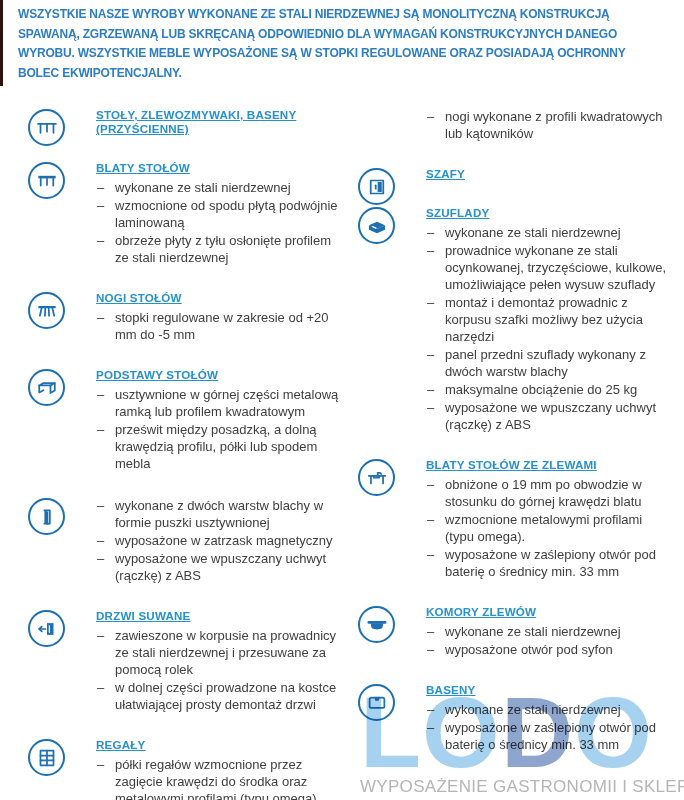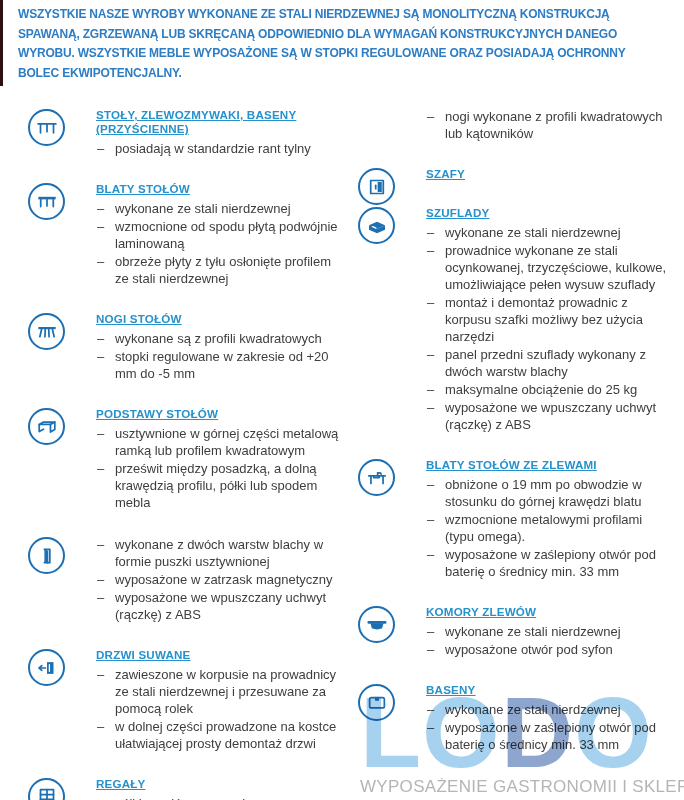--- a/index.html
+++ b/index.html
@@ -60,23 +60,20 @@
     <div class="col" id="col-left">
         <div class="section">
           <span class="icon-circle">
             <svg viewBox="0 0 24 24">
               <path d="M3.8 8.2h16.4" class="s"></path>
               <path d="M6 8.2v8.2M12 8.2v7.2M18 8.2v8.2" class="s"></path>
             </svg>
           </span>
           <div class="content">
             <h3 class="sec-title">STOŁY, ZLEWOZMYWAKI, BASENY (PRZYŚCIENNE)</h3>
-            <ul class="bullets">
-              <li>posiadają w standardzie rant tylny</li>
-            </ul>
           </div>
         </div>
         <div class="section">
           <span class="icon-circle">
             <svg viewBox="0 0 24 24">
               <rect x="4" y="7.2" width="16" height="2.4" class="f"></rect>
               <path d="M6.2 9.6v6.6M12 9.6v6M17.8 9.6v6.6" class="s"></path>
             </svg>
           </span>
           <div class="content">
@@ -91,21 +88,20 @@
         <div class="section">
           <span class="icon-circle">
             <svg viewBox="0 0 24 24">
               <rect x="4" y="7.4" width="16" height="2" class="f"></rect>
               <path d="M7 9.4l-1.6 7M10.4 9.4l-.3 7M13.6 9.4l.3 7M17 9.4l1.6 7" class="s"></path>
             </svg>
           </span>
           <div class="content">
             <h3 class="sec-title">NOGI STOŁÓW</h3>
             <ul class="bullets">
-              <li>wykonane są z profili kwadratowych</li>
               <li>stopki regulowane w zakresie od +20 mm do -5 mm</li>
             </ul>
           </div>
         </div>
         <div class="section">
           <span class="icon-circle">
             <svg viewBox="0 0 24 24">
               <path d="M4.8 9.6l4-2.2h10.4l-4 2.2z" class="s"></path>
               <path d="M4.8 9.6v6.6M15.2 9.6v7M19.2 7.4v6.4M4.8 16.2l4-2.2M15.2 16.6l4-2.4" class="s"></path>
             </svg>

